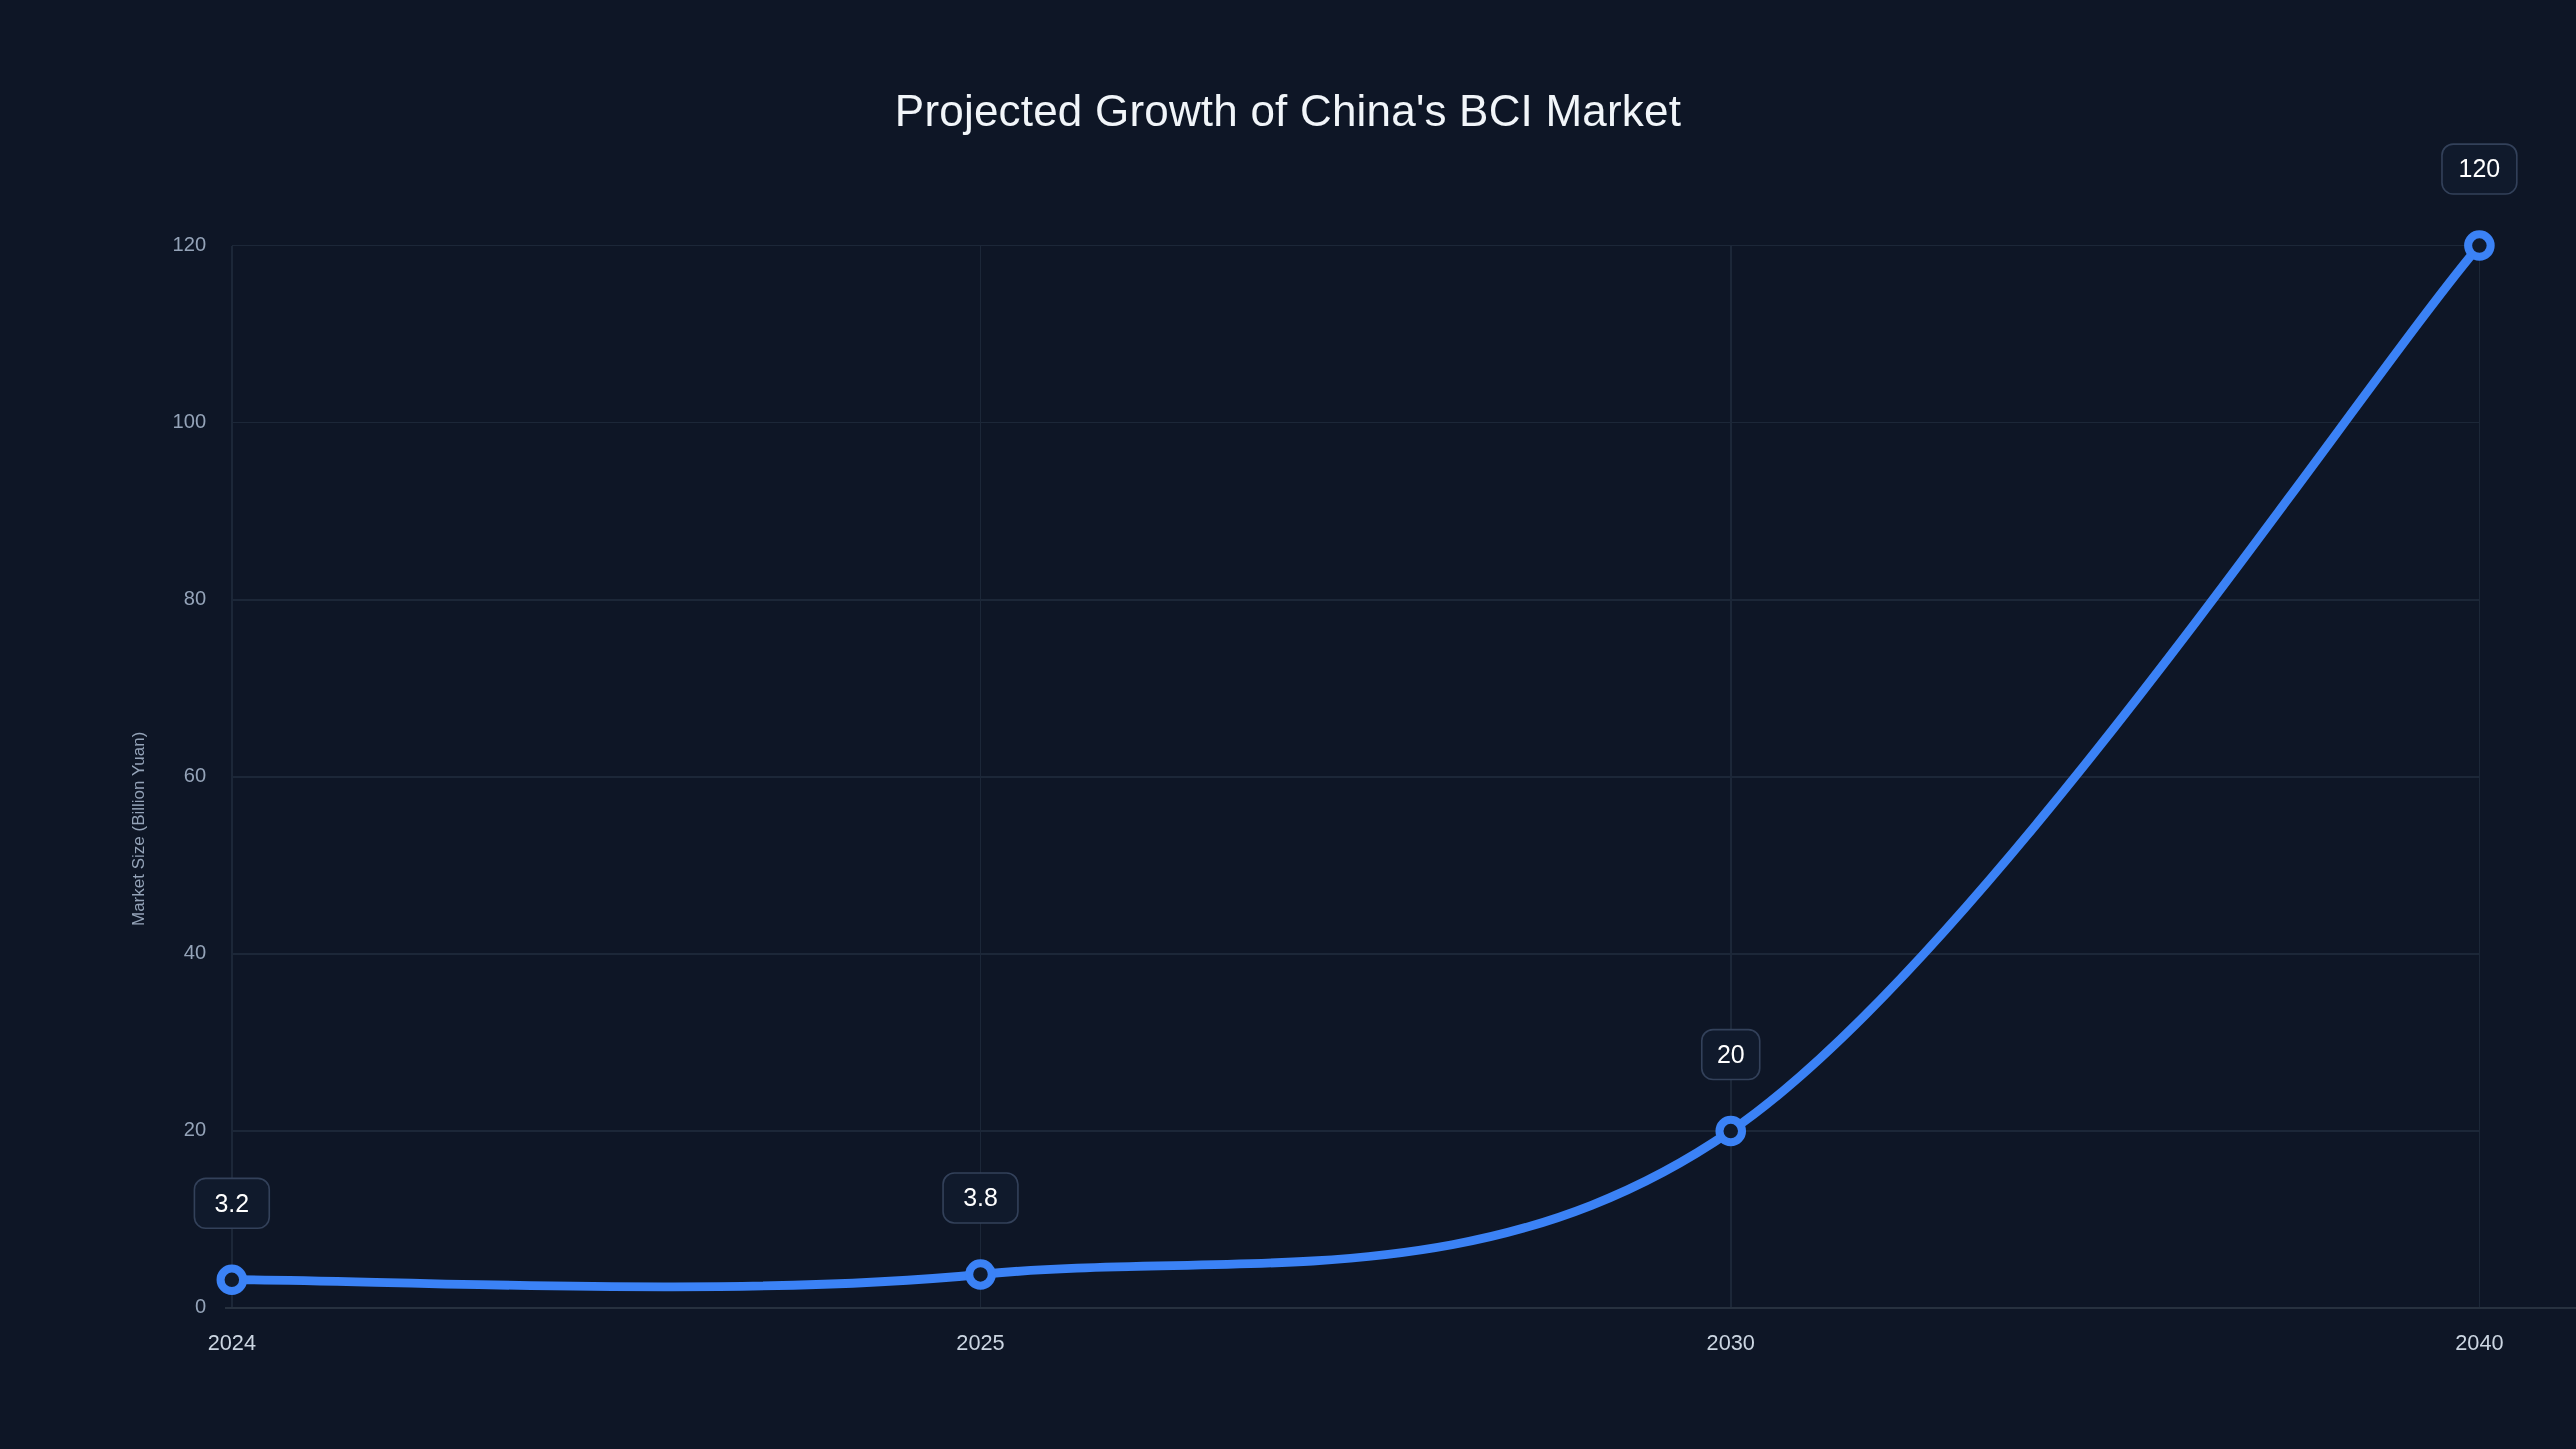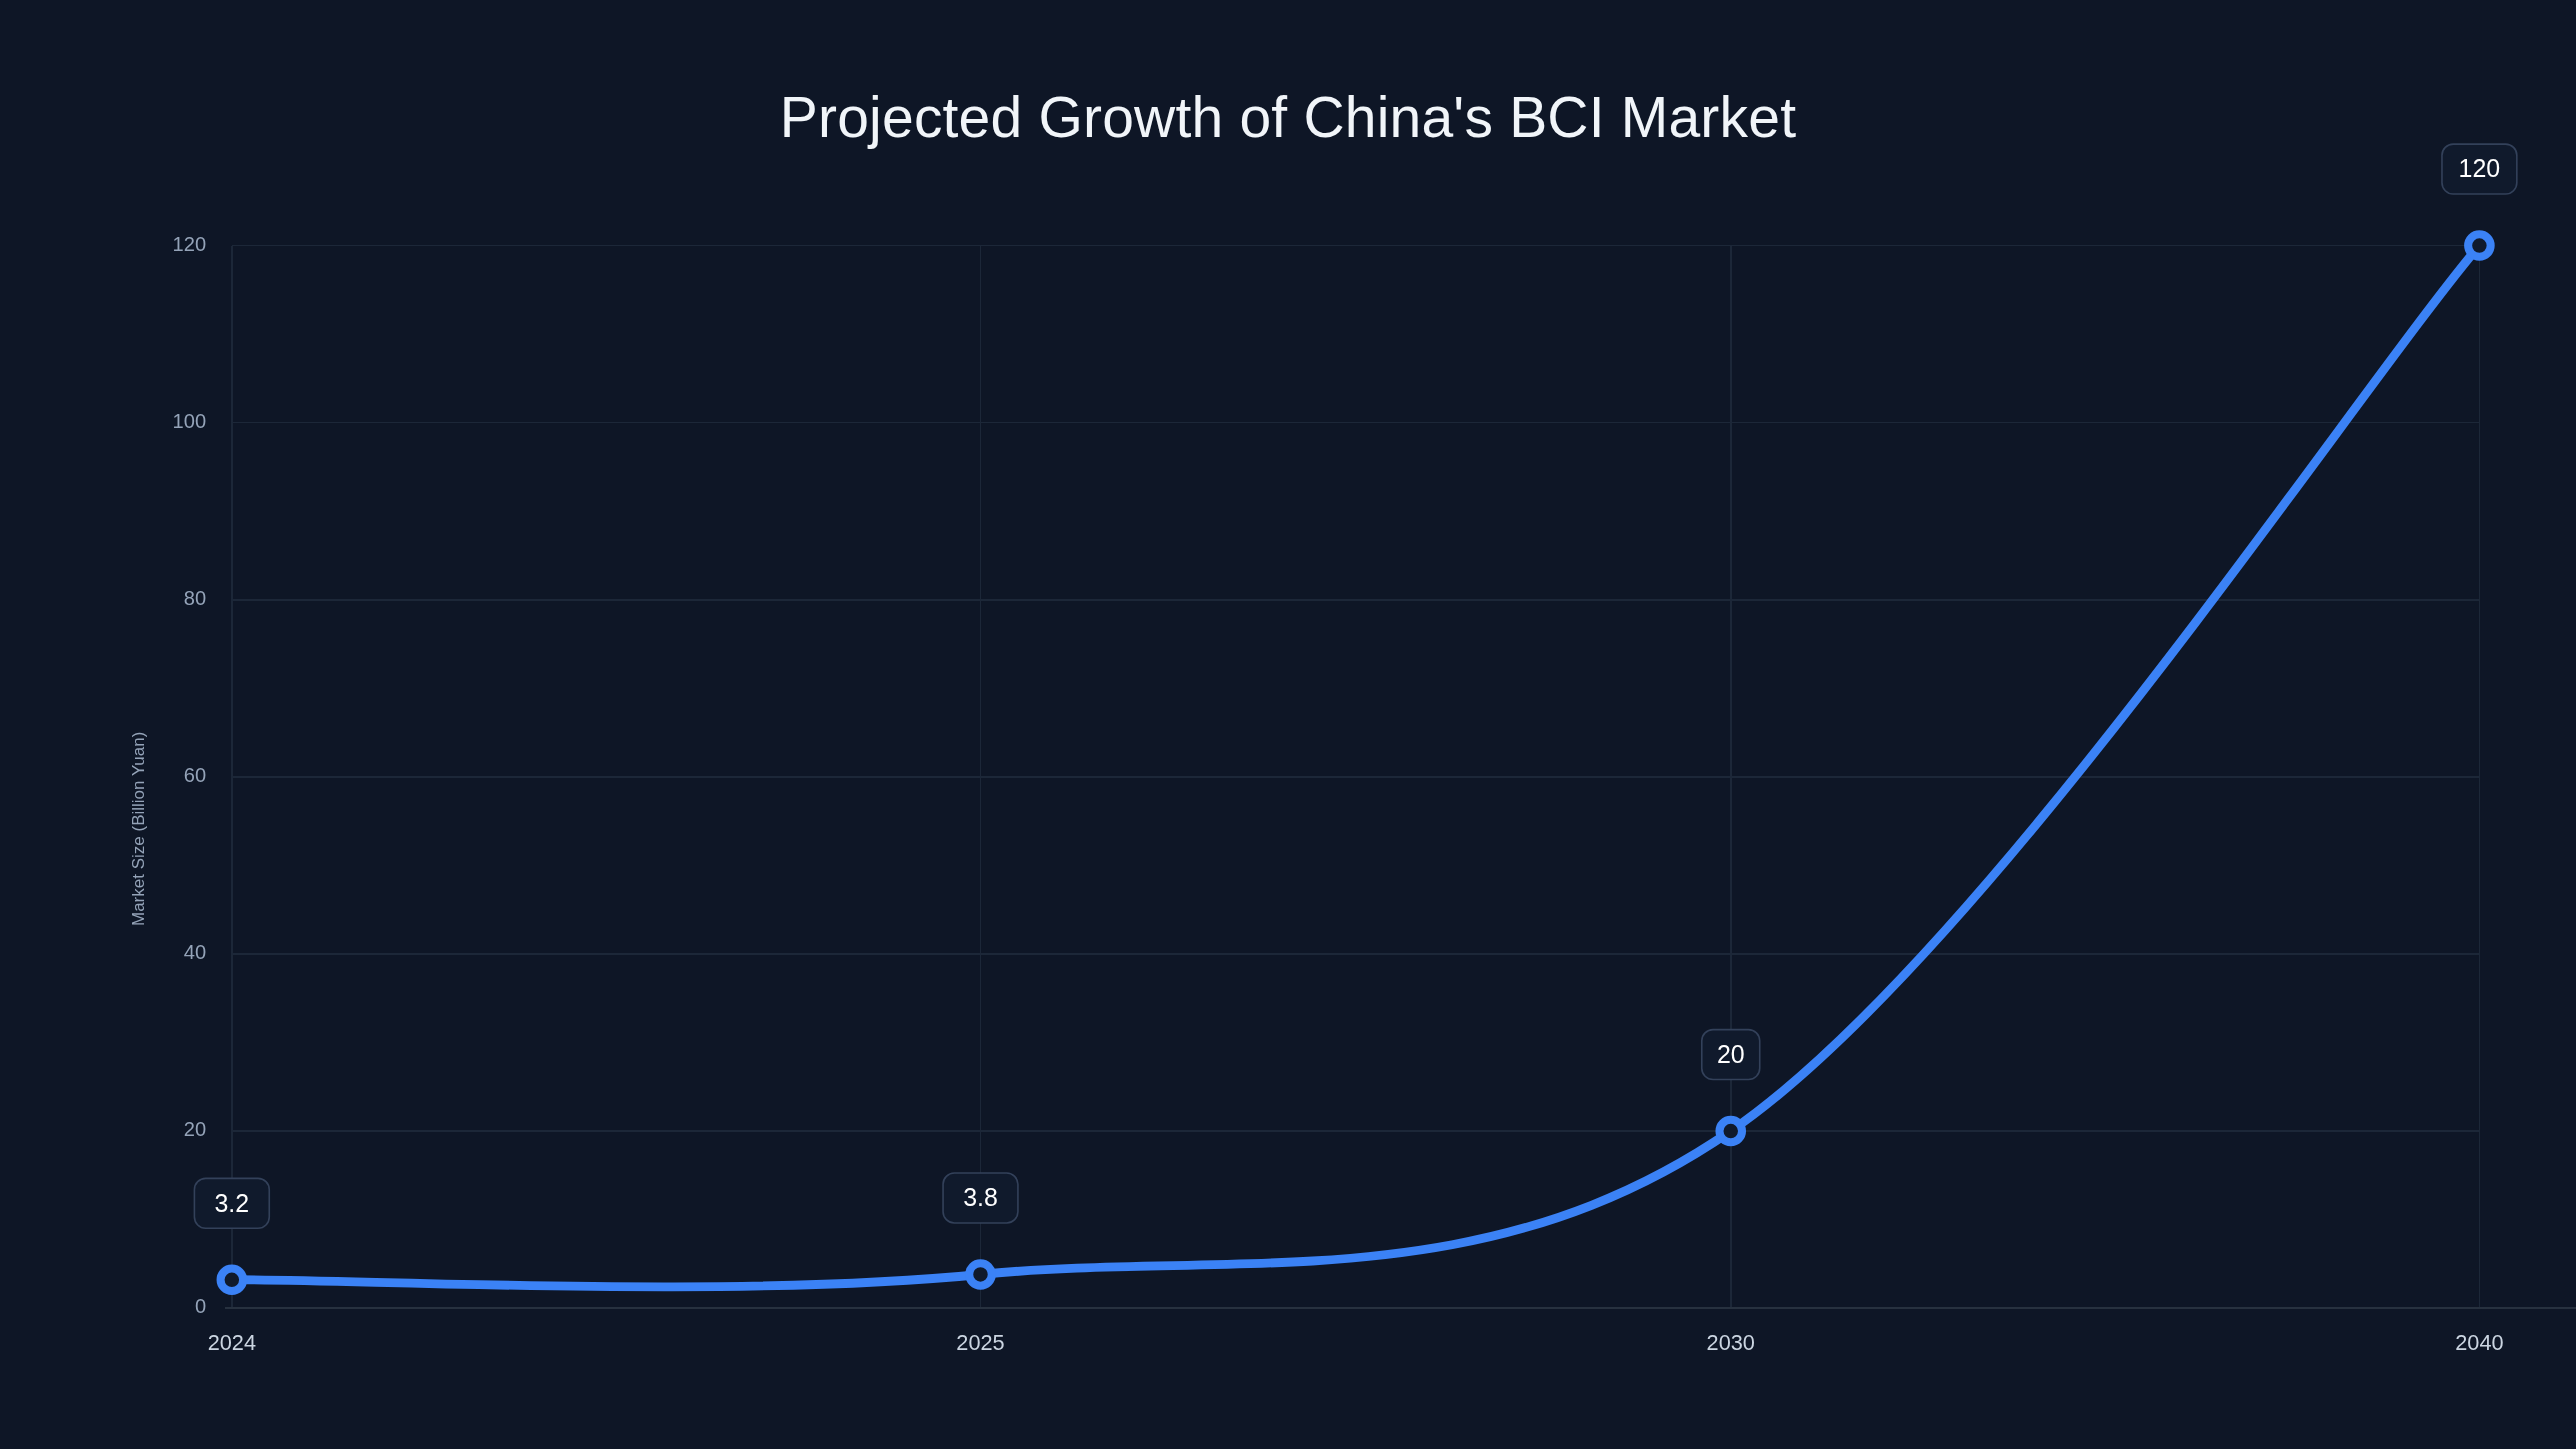--- a/index.html
+++ b/index.html
@@ -21,21 +21,21 @@
     height: 1449px;
     background: #0e1626;
   }
   .chart-title {
     position: absolute;
     left: 0;
     top: 89px;
     width: 2576px;
     text-align: center;
     color: #f1f5f9;
-    font-size: 57px;
+    font-size: 44px;
     font-weight: 400;
     letter-spacing: 0.2px;
     line-height: 1;
     white-space: nowrap;
   }
   .axis-title-y {
     position: absolute;
     color: #94a3b8;
     font-size: 17px;
     font-weight: 400;

